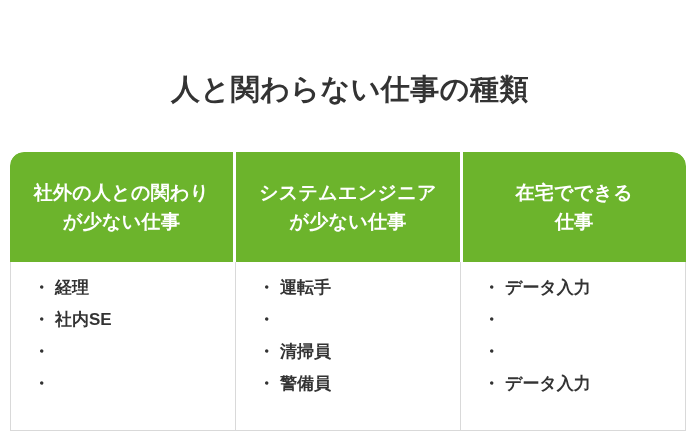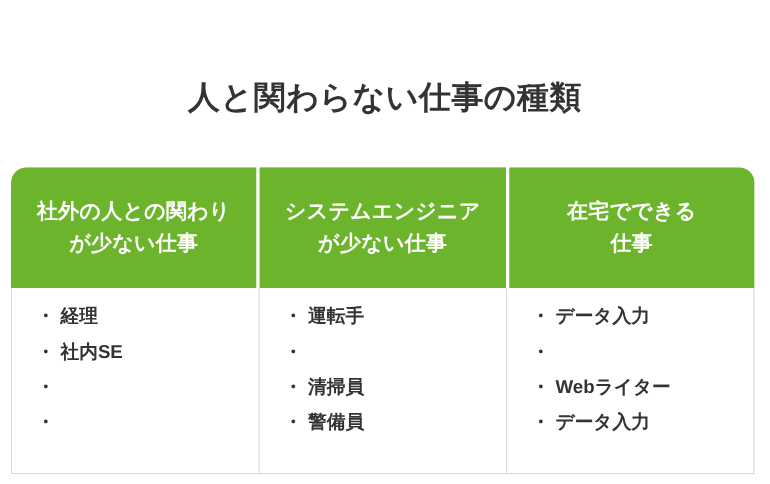--- a/index.html
+++ b/index.html
@@ -204,21 +204,20 @@
         <ul class="job-list">
           <li class="job-item">
             <span class="bullet">・</span>
             <span>データ入力</span>
           </li>
           <li class="job-item">
             <span class="bullet">・</span>
           </li>
           <li class="job-item">
             <span class="bullet">・</span>
-            <span>Webライター</span>
           </li>
           <li class="job-item">
             <span class="bullet">・</span>
             <span>データ入力</span>
           </li>
         </ul>
       </div>
 
     </div>
 

